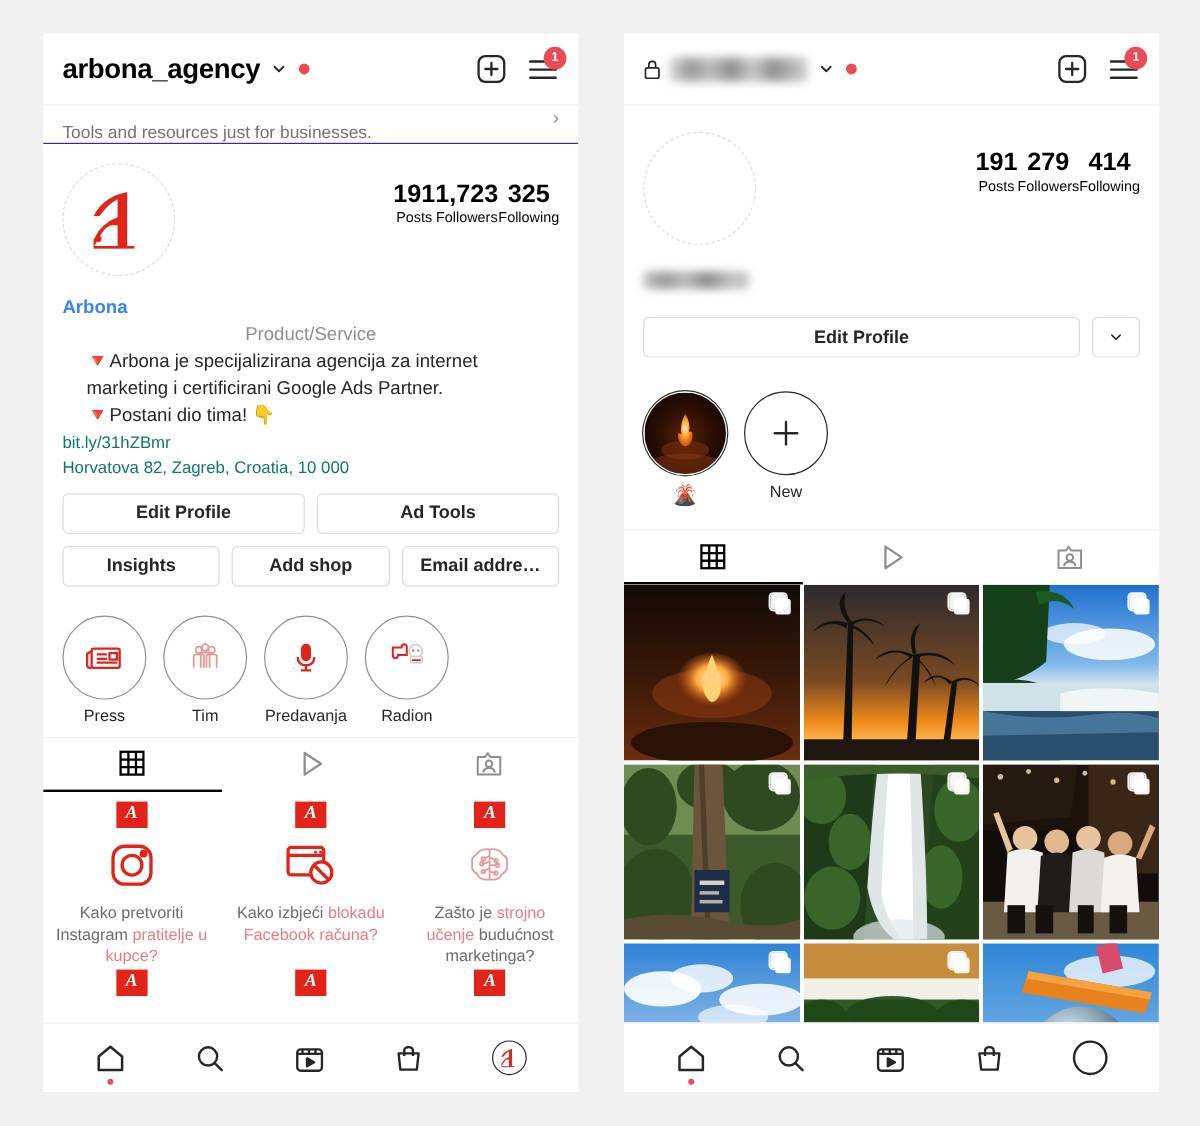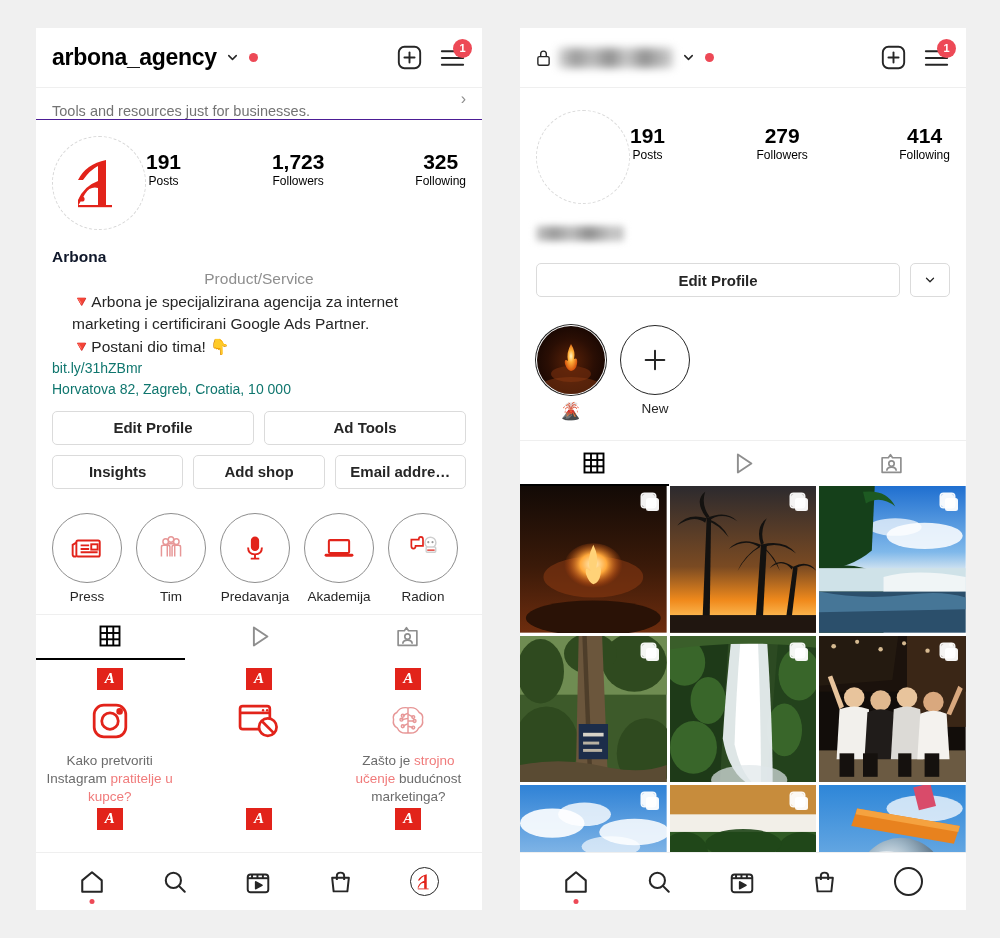--- a/index.html
+++ b/index.html
@@ -63,28 +63,28 @@
 
   
   .prof-head { display: flex; align-items: flex-start; padding: 16px; }
   .avatar {
     width: 94px; height: 94px; border-radius: 50%;
     border: 1px dashed #d8d8d8;
     display: flex; align-items: center; justify-content: center;
     flex: 0 0 auto; overflow: hidden; background: #fff;
   }
   .avatar.empty { border: 1px dashed #dbdbdb; }
-  .stats { display: flex; flex: 1; justify-content: space-between; padding-top: 14px; }
+  .stats { display: flex; flex: 1; justify-content: flex-end; padding-top: 14px; }
   .stat { text-align: center; }
   .stat .num { font-size: 21px; font-weight: bold; color: #000; line-height: 1.15; }
   .stat .lbl { font-size: 12px; color: #000000; }
 
   
   .bio { padding: 0 16px; }
-  .bio .name { font-size: 15.5px; font-weight: bold; color: #0f172a; line-height: 1.45; }
+  .bio .name { font-size: 15.5px; font-weight: bold; color: #3b82f6; line-height: 1.45; }
   .bio .cat  { font-size: 15.5px; color: #8e8e8e; line-height: 1.45; text-align: center; }
   .bio .line { font-size: 15.5px; color: #262626; line-height: 1.45; margin-left: 20px; }
   .bio .link { font-size: 14px; color: #0f766e; line-height: 1.45; }
   .name-blurred {
     display: inline-block; width: 88px; height: 15px;
     background: linear-gradient(90deg,#c8c8c8,#9a9a9a 20%,#bdbdbd 40%,#8e8e8e 60%,#c4c4c4 85%);
     filter: blur(3.5px); border-radius: 3px; margin: 6px 0 4px 0;
   }
 
   
@@ -305,29 +305,20 @@
               <rect x="13" y="6" width="6" height="12" rx="3" fill="#e2231a"></rect>
               <path d="M9.5 15.5 Q9.5 22 16 22 Q22.5 22 22.5 15.5"></path>
               <line x1="16" y1="22" x2="16" y2="26"></line>
               <line x1="12" y1="26" x2="20" y2="26"></line>
             </svg>
         </div>
         <div class="hl-label">Predavanja</div>
       </div>
       <div class="hl">
         <div class="hl-circle">
-          <svg width="36" height="36" viewBox="0 0 32 32" fill="none" stroke="#e2231a" stroke-width="1.8">
-              <rect x="7" y="9" width="18" height="11.5" rx="1"></rect>
-              <path d="M4.5 22.5 L27.5 22.5" stroke-width="2.6" stroke-linecap="round"></path>
-            </svg>
-        </div>
-        <div class="hl-label">Akademija</div>
-      </div>
-      <div class="hl">
-        <div class="hl-circle">
           <svg width="36" height="34" viewBox="0 0 34 32" fill="none">
               <path d="M6 8 L13 8 Q13 5.5 15 5.5 Q17 5.5 17 8 L17 14 L10 14 Q10 16.5 8 16.5 Q6 16.5 6 14 Z" fill="#fff" stroke="#e2231a" stroke-width="1.6"></path>
               <circle cx="24" cy="11" r="5.2" fill="#fff" stroke="#cfcfcf" stroke-width="1.4"></circle>
               <rect x="20" y="15" width="9" height="5" rx="1" fill="#fff" stroke="#cfcfcf" stroke-width="1.4"></rect>
               <line x1="21" y1="18" x2="28" y2="18" stroke="#e2231a" stroke-width="1.3"></line>
               <circle cx="22" cy="10.5" r="1" fill="#999"></circle>
               <circle cx="26" cy="10.5" r="1" fill="#999"></circle>
             </svg>
         </div>
         <div class="hl-label">Radion</div>
@@ -379,20 +370,24 @@
         <div class="card-logo">A</div>
         <div class="card-icon">
           <svg width="46" height="44" viewBox="0 0 34 32" fill="none" stroke="#e2231a" stroke-width="2">
               <rect x="3" y="5" width="22" height="17" rx="2"></rect>
               <line x1="3" y1="10" x2="25" y2="10"></line>
               <circle cx="20" cy="8" r="0.9" fill="#e2231a" stroke="none"></circle>
               <circle cx="23" cy="8" r="0.9" fill="#e2231a" stroke="none"></circle>
               <circle cx="23.5" cy="20.5" r="6.5" fill="#fff"></circle>
               <line x1="19.4" y1="16.4" x2="27.6" y2="24.6"></line>
             </svg>
+        </div>
+        <div class="card-txt">
+          <span>Kako izbjeći</span>
+          <span class="hi">blokadu Facebook računa?</span>
         </div>
         <div class="card-logo-bottom">A</div>
       </div>
       <div class="card">
         <div class="card-logo">A</div>
         <div class="card-icon">
           <svg width="42" height="42" viewBox="0 0 32 32" fill="none" stroke="#e79797" stroke-width="1.1">
             <path d="M16 6 Q10 5 7.5 9.5 Q4 11 5 15 Q4 19.5 8 21.5 Q10 26 16 25 Q22 26 24 21.5 Q28 19.5 27 15 Q28 11 24.5 9.5 Q22 5 16 6 Z"></path>
             <line x1="16" y1="6" x2="16" y2="25"></line>
             <path d="M16 10 L12 12 M16 14 L11 15 M16 18 L12 20 M16 11 L20 13 M16 16 L21 16 M16 20 L20 21"></path>

